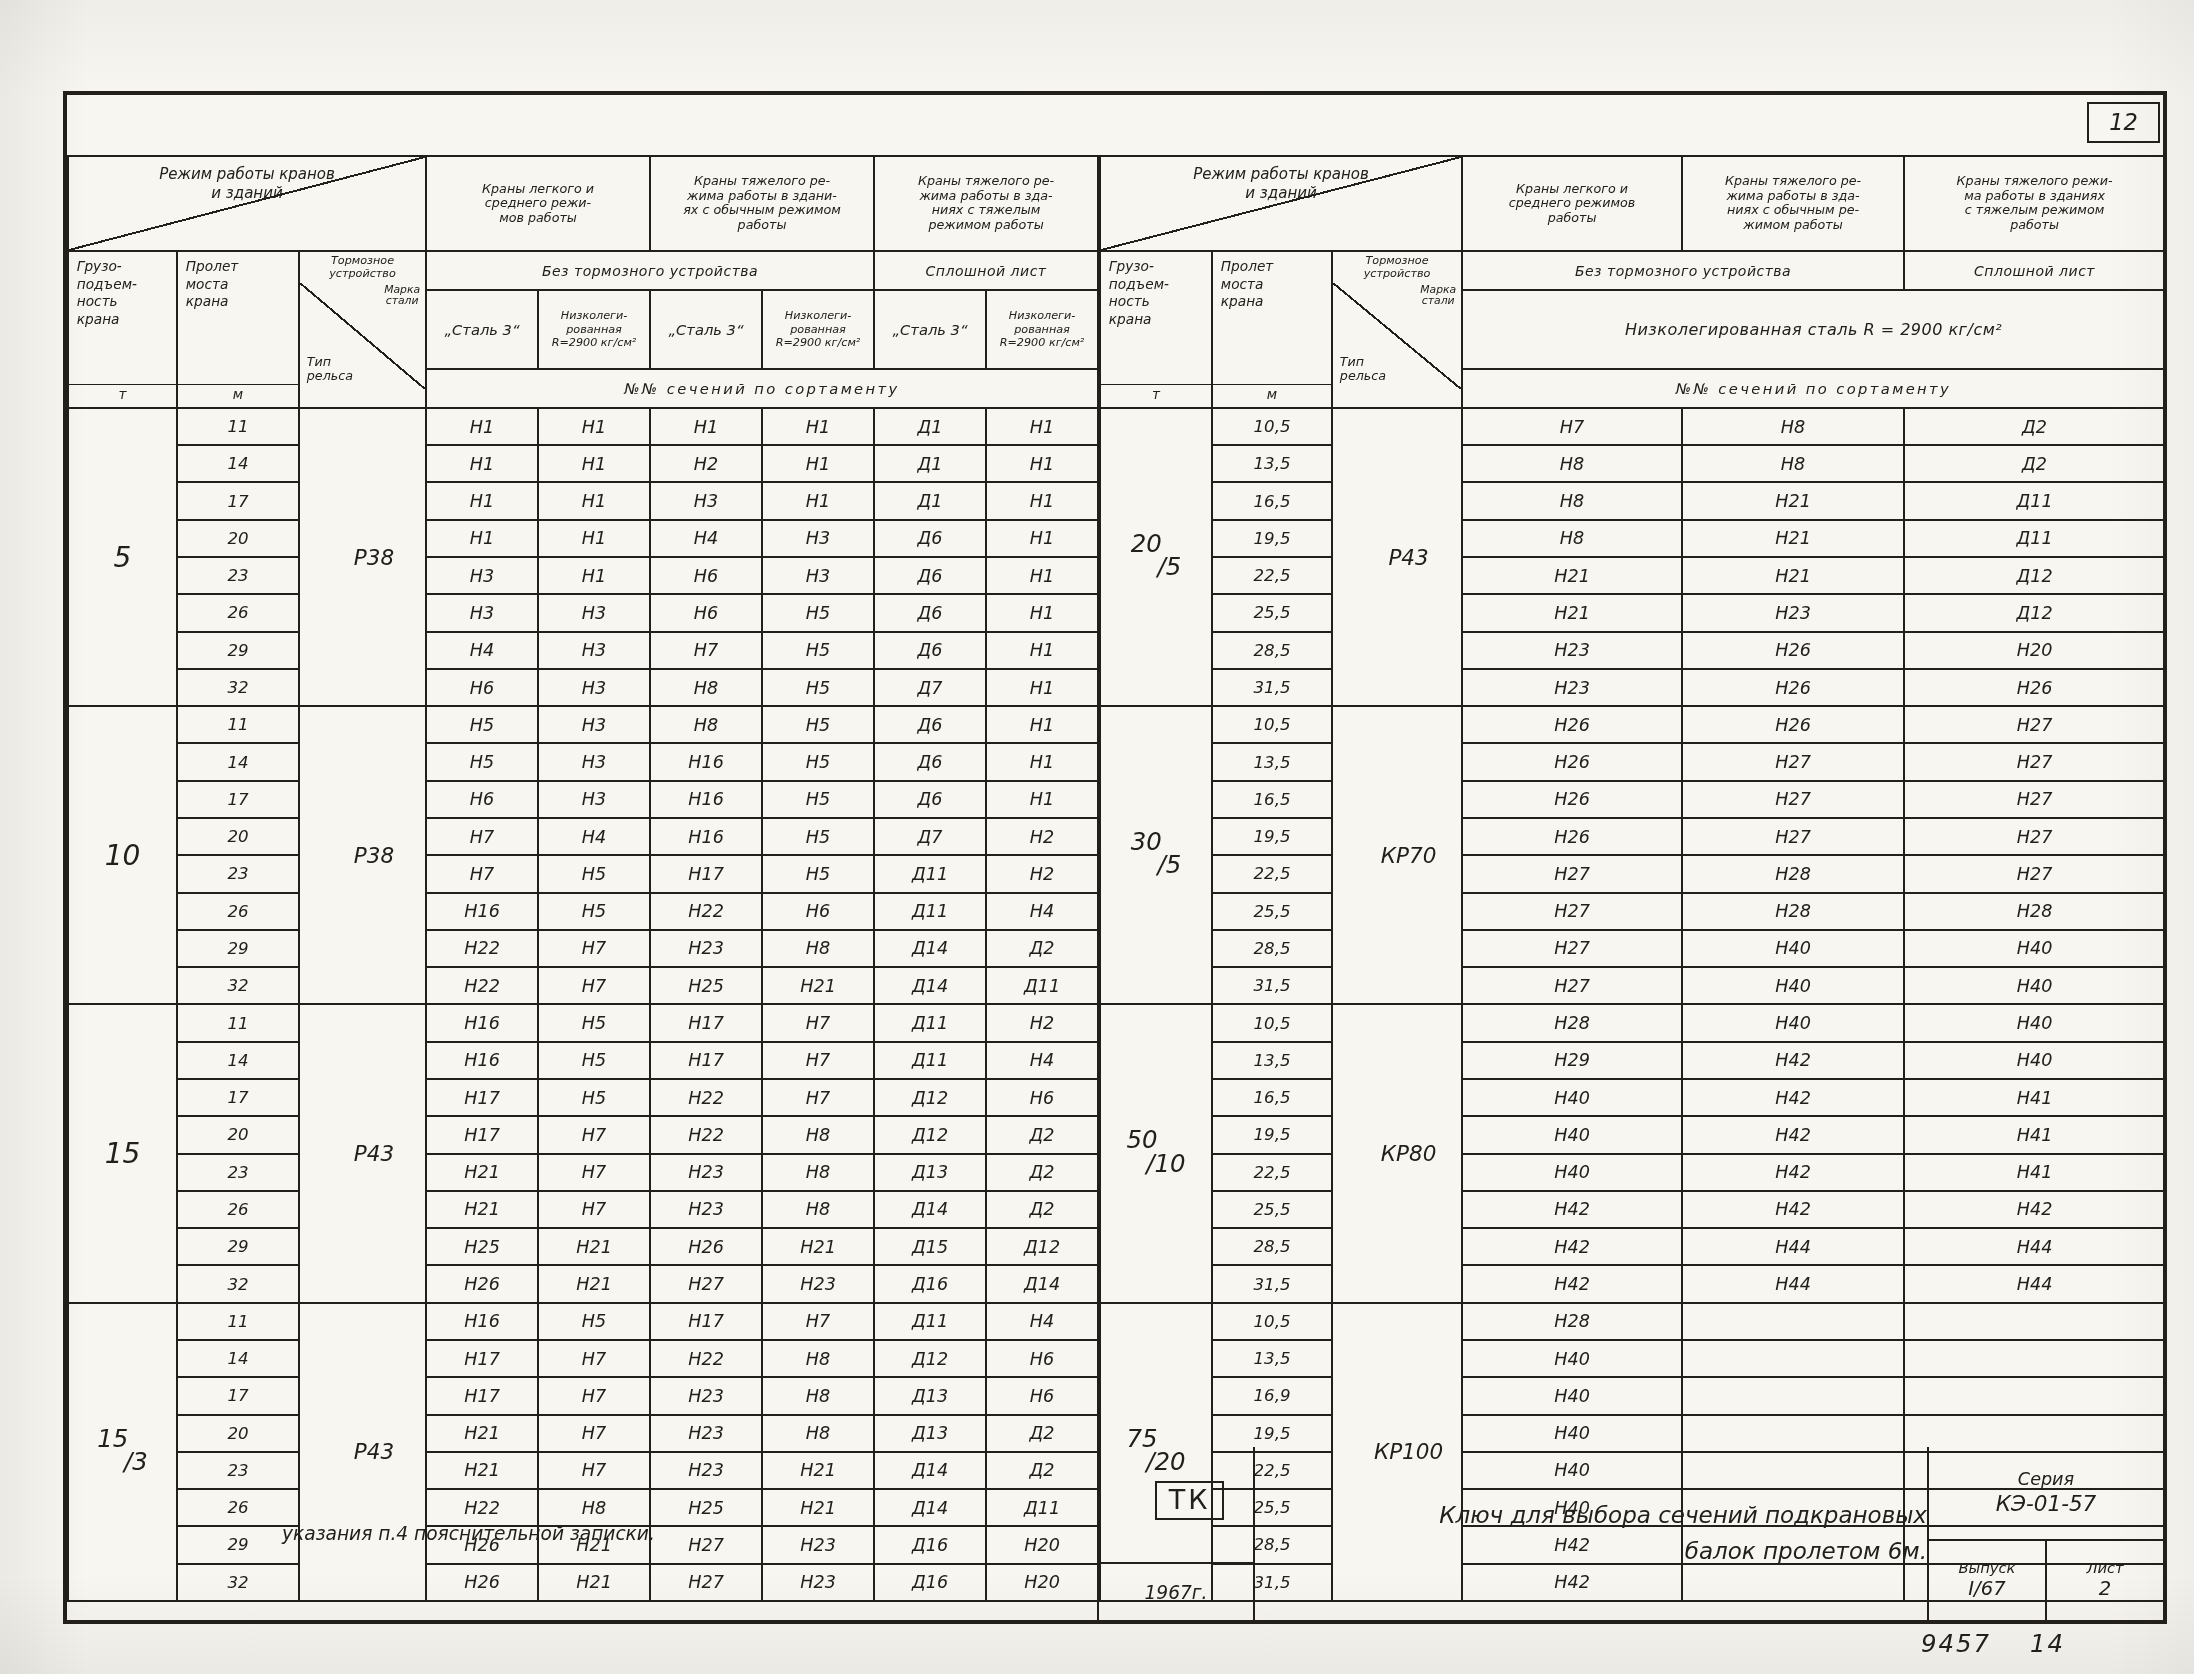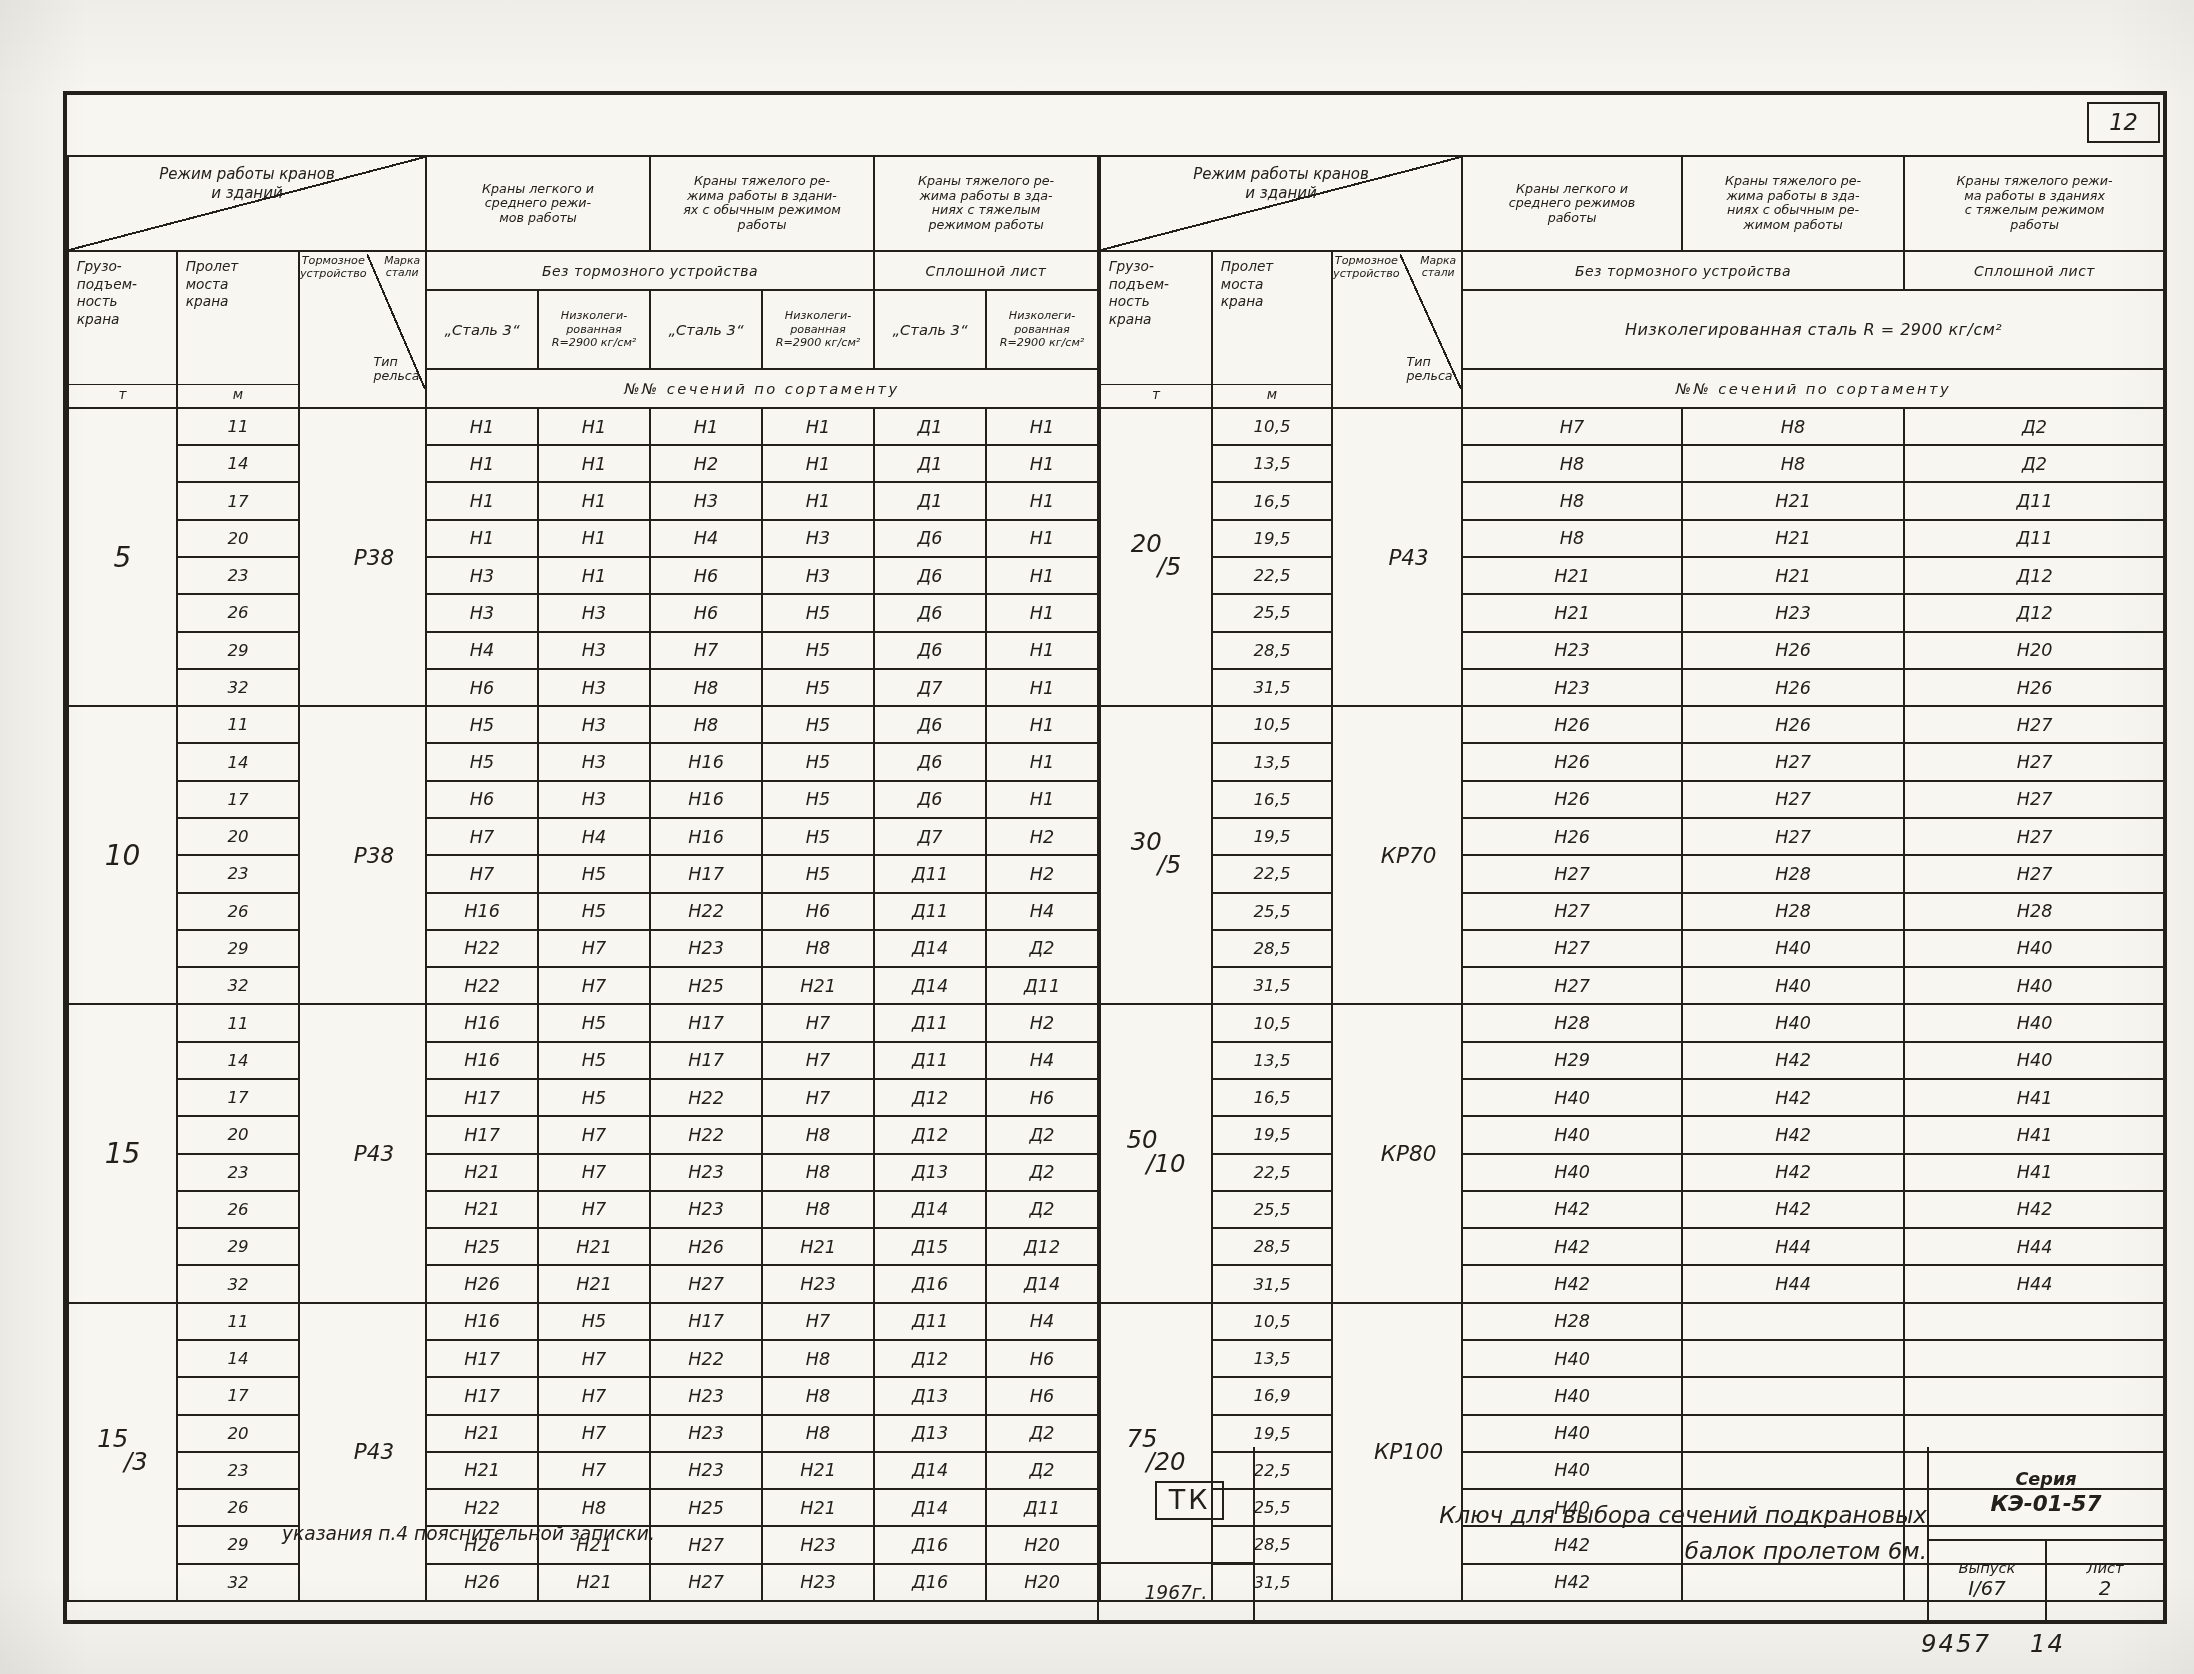--- a/index.html
+++ b/index.html
@@ -19,21 +19,21 @@
   #right-table{width:1065px;}
   td{border:2px solid #23201b;text-align:center;vertical-align:middle;padding:0;overflow:hidden;}
   .body-row{height:33px;}
   .diag-cell{vertical-align:top;
        background-image:linear-gradient(to bottom right,transparent calc(50% - 1px),#23201b calc(50% - 1px),#23201b calc(50% + 1px),transparent calc(50% + 1px));}
   .diag-text{padding-top:7.8px;font-size:15px;line-height:1.25;}
   .group-h{font-size:12.7px;line-height:1.15;padding:1px 2px;}
   .colh{vertical-align:top;text-align:left;padding:5.9px 0 0 7.8px;font-size:13.7px;line-height:1.3;position:relative;}
   .colh .unit{position:absolute;bottom:0;left:0;right:0;border-top:1.5px solid #23201b;text-align:center;font-size:13.7px;padding:1px 0 2.9px;}
   .brake-cell{vertical-align:top;}
-  .brake{display:flex;flex-direction:row;height:137px;}
+  .brake{display:flex;flex-direction:column;height:137px;}
   .brake-top{font-size:11.2px;line-height:1.15;padding-top:2.9px;}
   .brake-diag{flex:1;position:relative;margin-top:2px;
        background-image:linear-gradient(to top right,transparent calc(50% - 1px),#23201b calc(50% - 1px),#23201b calc(50% + 1px),transparent calc(50% + 1px));}
   .brake-mark{position:absolute;top:1px;right:4.9px;font-size:10.8px;line-height:1.1;text-align:center;}
   .brake-rail{position:absolute;bottom:4.9px;left:6.8px;font-size:12.7px;line-height:1.15;text-align:left;}
   .nobrake{font-size:14px;letter-spacing:0.5px;}
   .steel-one{font-size:14.7px;}
   .steel-multi{font-size:11.2px;line-height:1.2;font-style:italic;}
   .steel-banner{font-size:16px;letter-spacing:0.5px;}
   .sections{font-size:14.7px;letter-spacing:2.4px;}
@@ -50,21 +50,21 @@
   .bband>div:first-child{border-left:none;}
   .bb-note{width:1030px;display:flex;flex-direction:column;justify-content:center;align-items:flex-start;
        padding-left:39px;font-size:18.6px;line-height:1.6;}
   .note-l2{padding-left:176px;}
   .bb-tk{width:156px;display:flex;flex-direction:column;}
   .tk-top{flex:1;display:flex;align-items:center;justify-content:center;padding-left:27px;}
   .tk-letters{border:2.4px solid #23201b;padding:1px 11.7px 3.9px;font-size:27px;font-style:normal;letter-spacing:2.9px;}
   .tk-bottom{height:58px;border-top:2.4px solid #23201b;display:flex;align-items:center;justify-content:center;font-size:18.6px;margin-top:8px;}
   .bb-title{flex:1;display:flex;flex-direction:column;align-items:flex-end;justify-content:center;font-size:23px;line-height:1.55;}
   .bb-series{width:236px;display:flex;flex-direction:column;}
-  .series-top{flex:1;display:flex;flex-direction:column;align-items:center;justify-content:center;font-size:17.6px;line-height:1.25;font-weight:bold;}
+  .series-top{flex:1;display:flex;flex-direction:column;align-items:center;justify-content:center;font-size:17.6px;line-height:1.25;}
   .series-value{font-size:21.5px;}
   .series-bottom{height:81px;border-top:2.4px solid #23201b;display:flex;}
   .sb-cell{flex:1;display:flex;flex-direction:column;align-items:center;justify-content:center;font-size:14.7px;line-height:1.25;}
   .sb-cell+.sb-cell{border-left:2.4px solid #23201b;}
   .sb-value{font-size:19.6px;}
   .hand{position:absolute;left:1921px;top:1629px;font-size:24.4px;font-style:italic;white-space:pre;letter-spacing:2px;}
 </style>
 </head>
 <body>
 

